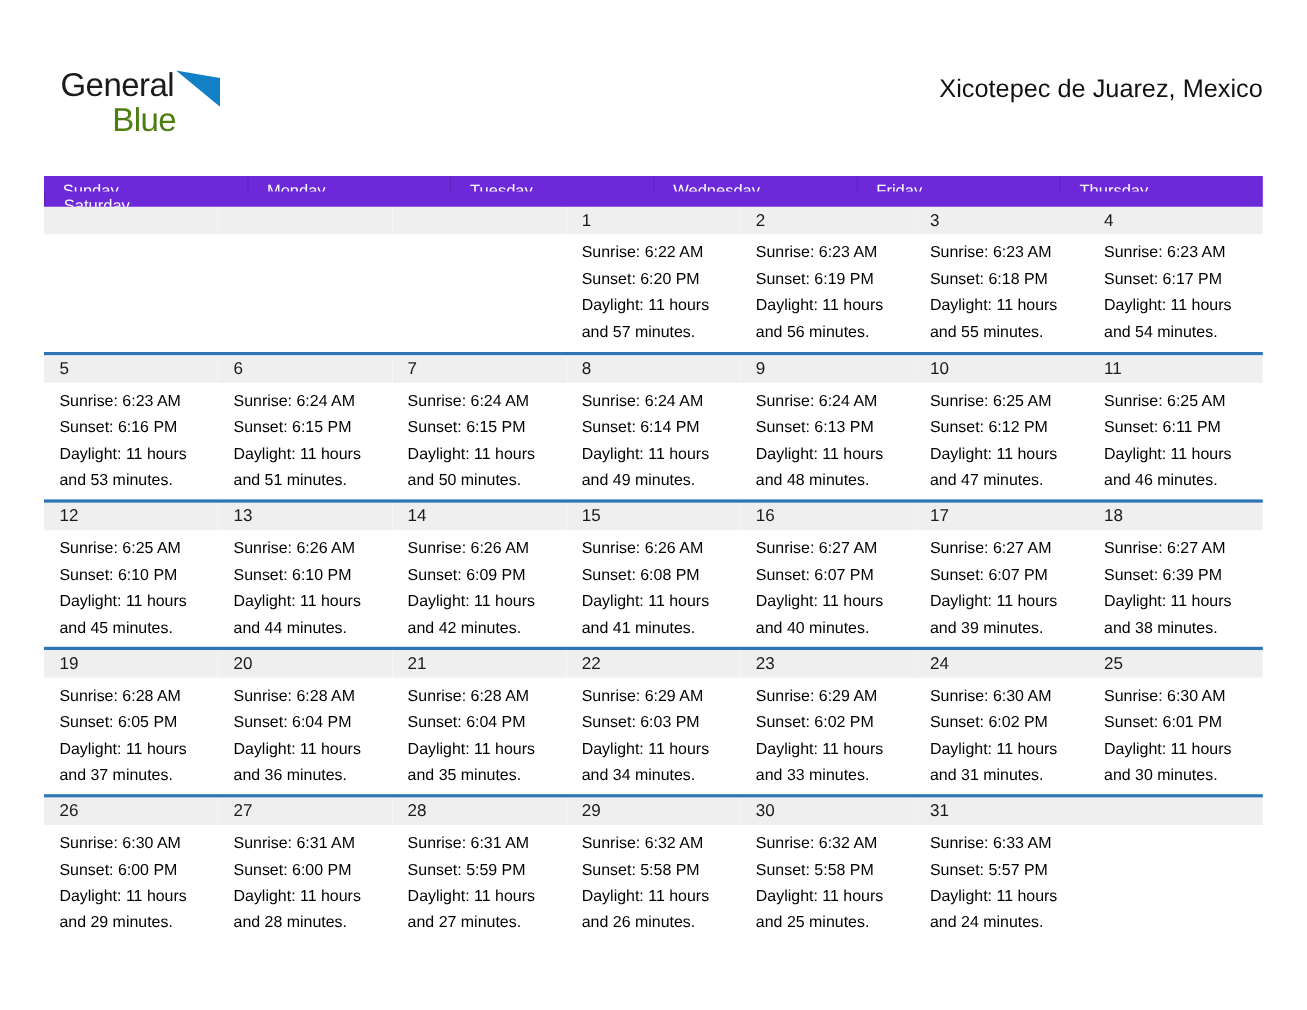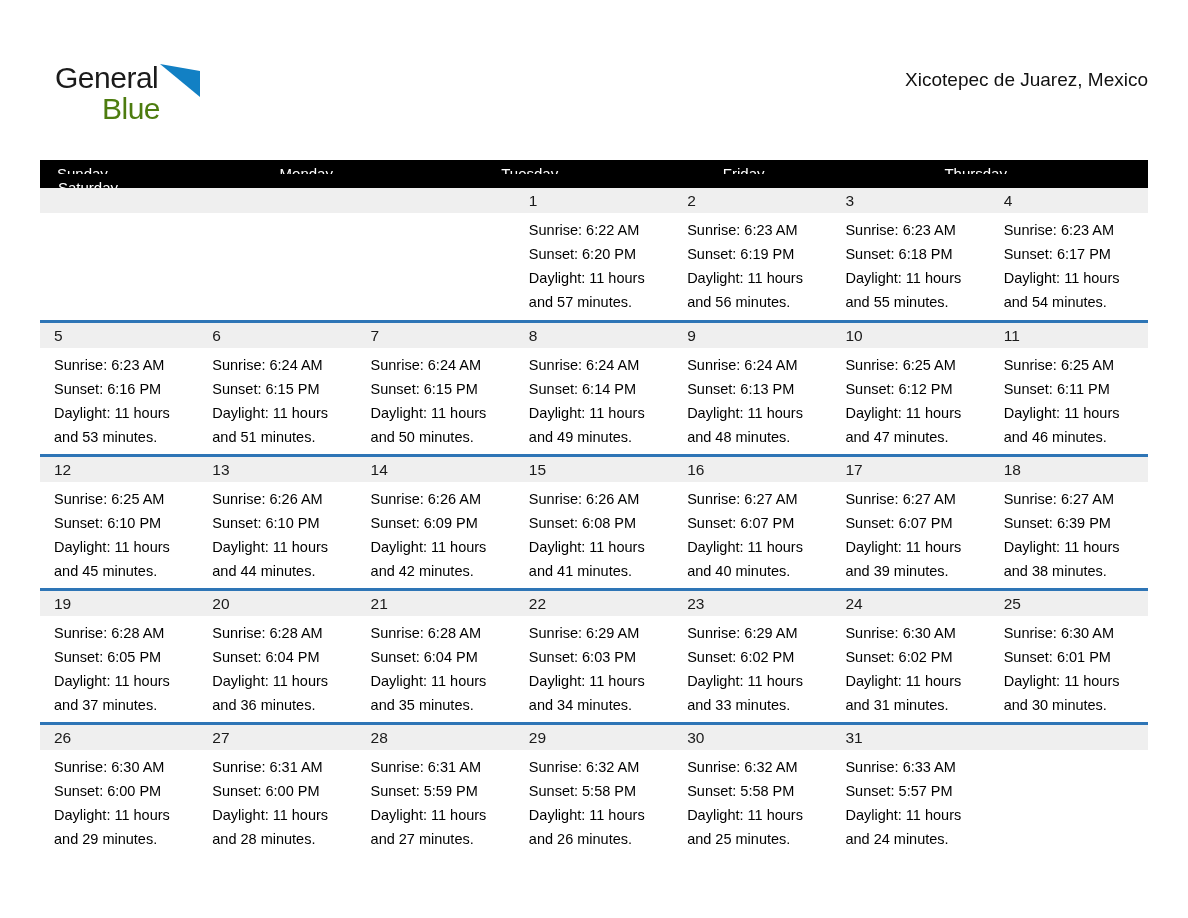--- a/index.html
+++ b/index.html
@@ -15,27 +15,27 @@
   
   .logo { position: absolute; left: 55px; top: 62px; }
   .logo-line1 { display: flex; align-items: flex-start; }
   .logo-general { font-size: 30px; font-weight: 500; color: #1b1b1b; letter-spacing: -0.5px; line-height: 32px; }
   .logo-triangle { margin-left: 2px; margin-top: 2px; }
   .logo-blue { font-size: 30px; font-weight: 500; color: #4d7c0f; letter-spacing: -0.5px; line-height: 30px; margin-top: -7px; margin-left: 47px; }
 
   
   .title-block { position: absolute; right: 40px; top: 56px; text-align: right; }
   .month-title { font-size: 38px; font-weight: normal; color: #0d0d0d; line-height: 44px; }
-  .location { font-size: 19px; font-weight: normal; color: #111; line-height: 28px; margin-top: 10px; }
+  .location { font-size: 23px; font-weight: normal; color: #111; line-height: 28px; margin-top: 10px; }
 
   
   .calendar { position: absolute; left: 40px; top: 160px; width: 1108px; }
   .weekday-row {
-    display: grid; grid-template-columns: repeat(5, 1fr);
-    background: #000000; height: 28px;
+    display: grid; grid-template-columns: repeat(6, 1fr);
+    background: #6d28d9; height: 28px;
   }
   .weekday-cell {
     color: #ffffff; font-size: 15px; line-height: 28px;
     padding-left: 17px; border-left: 1px solid rgba(0,0,0,0.12);
     overflow: hidden; white-space: nowrap;
   }
   .weekday-cell:first-child { border-left: none; }
 
   .week-row {
     display: grid; grid-template-columns: repeat(7, 1fr);
@@ -72,20 +72,21 @@
   </div>
 
   <div class="calendar">
     <div class="weekday-row" id="weekday-row">
   <div class="weekday-cell">Sunday</div>
 
   <div class="weekday-cell">Monday</div>
 
   <div class="weekday-cell">Tuesday</div>
 
+  <div class="weekday-cell">Wednesday</div>
 
   <div class="weekday-cell">Friday</div>
 
   <div class="weekday-cell">Thursday</div>
 
   <div class="weekday-cell">Saturday</div>
 </div>
     <div id="weeks">
   <div class="week-row first">
   <div class="day-cell">

